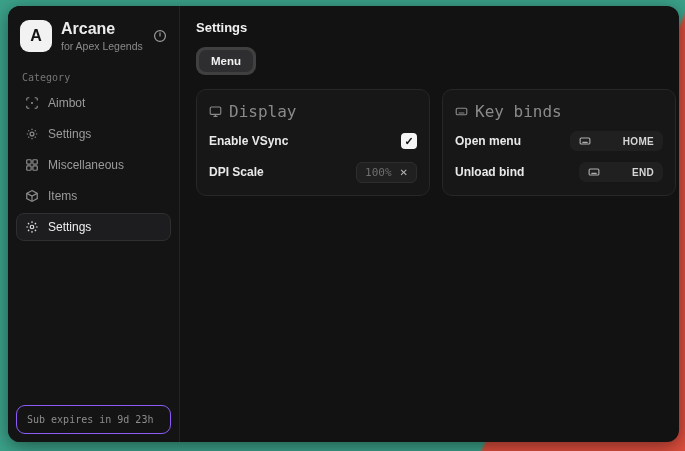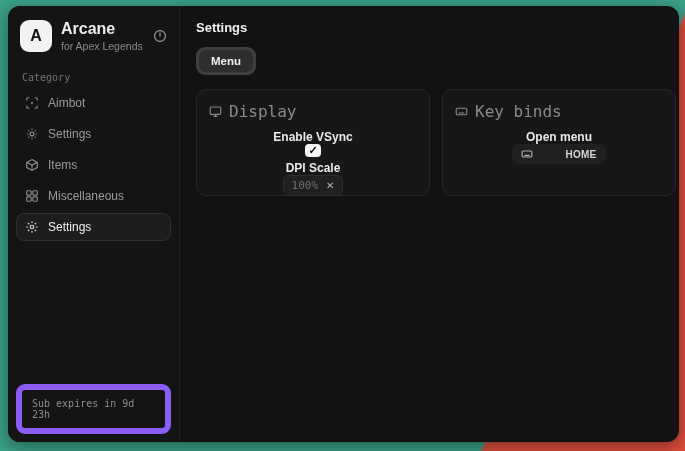--- a/index.html
+++ b/index.html
@@ -40,21 +40,21 @@
     border-radius:8px; border:1px solid transparent;
     color:#9b9b9b; font-size:12px; cursor:default;
   }
   .nav-item .ic { display:flex; color:#8b8b8b; }
   .nav-item.selected {
     background:#1d1d1f; border-color:#2f2f31; color:#efefef;
   }
   .nav-item.selected .ic { color:#d8d8d8; }
   .side-spacer { flex:1; }
   .side-footer {
-    border:6px solid #8b5cf6; border-radius:9px; padding:8px 10px;
+    border:1px solid #8b5cf6; border-radius:9px; padding:8px 10px;
     display:flex; flex-direction:column; gap:4px;
     font-family:"DejaVu Sans Mono", monospace;
   }
   .foot-line1 { color:#8d8d8d; font-size:10px; }
   .foot-line2 { color:#c2c2c2; font-size:10px; }
   
   .main { flex:1; padding:14px 16px; display:flex; flex-direction:column; }
   .page-title { color:#f0f0f0; font-size:13px; font-weight:bold; }
   .tabs {
     margin-top:12px; display:inline-flex; align-self:flex-start;
@@ -68,21 +68,21 @@
   .cards { display:flex; gap:12px; margin-top:14px; }
   .card {
     width:234px; background:#171718; border:1px solid #272729;
     border-radius:10px; padding:10px 12px 12px 12px;
     display:flex; flex-direction:column; gap:9px;
   }
   .card-head {
     display:flex; align-items:center; gap:7px; color:#8a8a8a;
     font-family:"DejaVu Sans Mono", monospace; font-size:16px; padding-top:2px;
   }
-  .row { display:flex; align-items:center; justify-content:space-between; height:22px;flex-direction:column; }
+  .row { display:flex; align-items:center; justify-content:space-between; height:22px; }
   .row-label { color:#e9e9e9; font-size:12px; font-weight:bold; }
   .checkbox {
     width:16px; height:16px; background:#f5f5f5; border-radius:4px;
     display:flex; align-items:center; justify-content:center;
     color:#141414; font-size:11px; font-weight:bold; cursor:pointer;
   }
   .value-input {
     display:flex; align-items:center; gap:8px; background:#202021;
     border:1px solid #2d2d2f; border-radius:6px; padding:3px 8px;
   }
@@ -142,37 +142,37 @@
             <circle cx="8" cy="8" r="2.2"></circle>
             <path d="M8 2v1.5M8 12.5V14M2 8h1.5M12.5 8H14M3.8 3.8l1 1M11.2 11.2l1 1M12.2 3.8l-1 1M4.8 11.2l-1 1"></path>
           </svg>
         </span>
         <span class="nav-label">Settings</span>
       </div>
 
       <div class="nav-item">
         <span class="ic">
           <svg width="14" height="14" viewBox="0 0 16 16" fill="none" stroke="currentColor" stroke-width="1.4">
-            <path d="M8 1.8 14 5v6L8 14.2 2 11V5Z"></path>
-              <path d="M2 5l6 3 6-3M8 8v6"></path>
-          </svg>
-        </span>
-        <span class="nav-label">Items</span>
-      </div>
-
-      <div class="nav-item">
-        <span class="ic">
-          <svg width="14" height="14" viewBox="0 0 16 16" fill="none" stroke="currentColor" stroke-width="1.4">
             <rect x="2" y="2" width="5" height="5" rx="1"></rect>
               <rect x="9" y="2" width="5" height="5" rx="1"></rect>
             <rect x="2" y="9" width="5" height="5" rx="1"></rect>
               <rect x="9" y="9" width="5" height="5" rx="1"></rect>
           </svg>
         </span>
         <span class="nav-label">Miscellaneous</span>
+      </div>
+
+      <div class="nav-item">
+        <span class="ic">
+          <svg width="14" height="14" viewBox="0 0 16 16" fill="none" stroke="currentColor" stroke-width="1.4">
+            <path d="M8 1.8 14 5v6L8 14.2 2 11V5Z"></path>
+              <path d="M2 5l6 3 6-3M8 8v6"></path>
+          </svg>
+        </span>
+        <span class="nav-label">Items</span>
       </div>
 
       <div class="nav-item selected">
         <span class="ic">
           <svg width="14" height="14" viewBox="0 0 16 16" fill="none" stroke="currentColor" stroke-width="1.4">
             <circle cx="8" cy="8" r="2"></circle>
             <path d="M8 1.5v2M8 12.5v2M1.5 8h2M12.5 8h2M3.4 3.4l1.4 1.4M11.2 11.2l1.4 1.4M12.6 3.4l-1.4 1.4M4.8 11.2l-1.4 1.4"></path>
           </svg>
         </span>
         <span class="nav-label">Settings</span>
@@ -238,17 +238,29 @@
             <span class="ic">
               <svg width="12" height="12" viewBox="0 0 16 16" fill="none" stroke="currentColor" stroke-width="1.5">
                 <rect x="1.5" y="4" width="13" height="8" rx="1.5"></rect>
                   <path d="M4.5 9.8h7"></path>
               </svg>
             </span>
             <span class="kb-label">HOME</span>
           </span>
         </div>
 
+        <div class="row">
+          <span class="row-label">Unload bind</span>
+          <span class="keybind">
+            <span class="ic">
+              <svg width="12" height="12" viewBox="0 0 16 16" fill="none" stroke="currentColor" stroke-width="1.5">
+                <rect x="1.5" y="4" width="13" height="8" rx="1.5"></rect>
+                  <path d="M4.5 9.8h7"></path>
+              </svg>
+            </span>
+            <span class="kb-label">END</span>
+          </span>
+        </div>
       </div>
 
     </div>
   </div>
 </div>
 
 </body></html>

